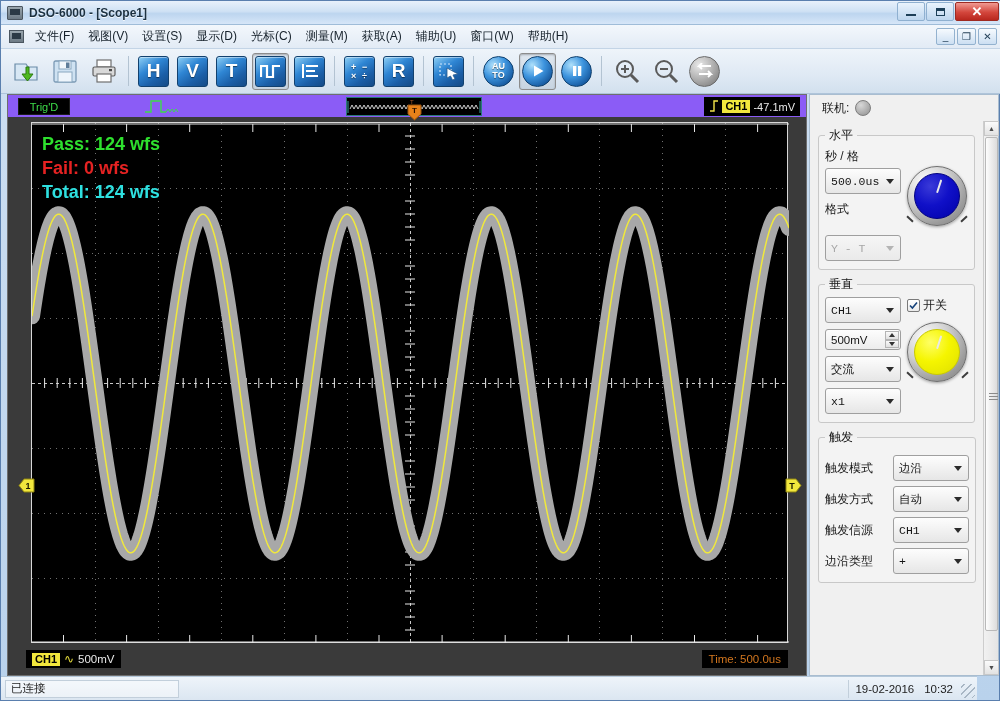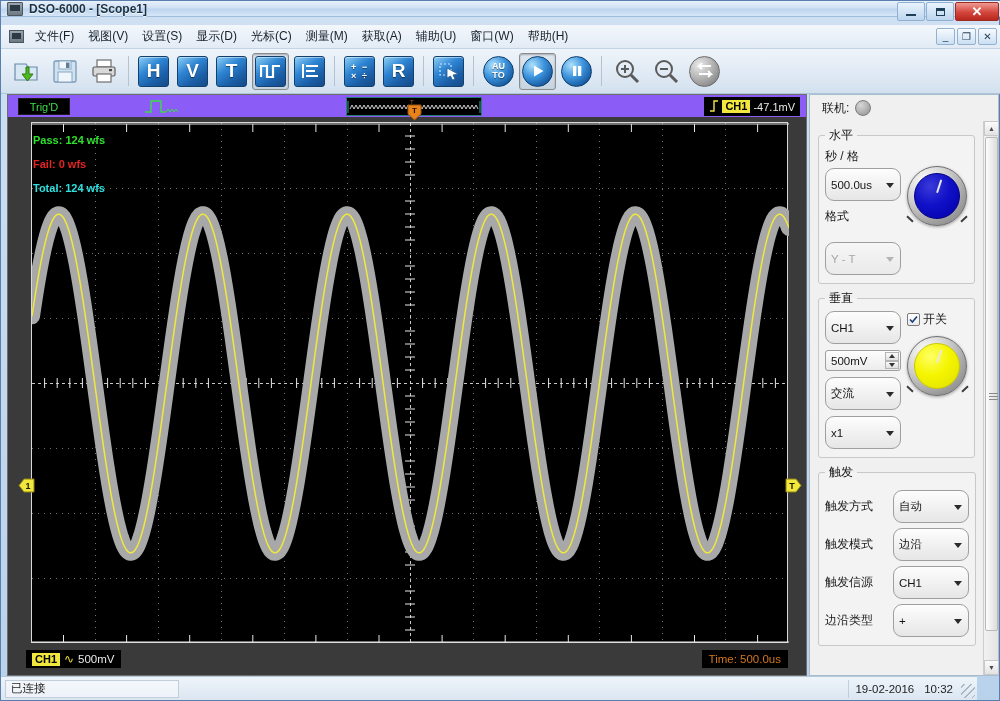--- a/index.html
+++ b/index.html
@@ -11,21 +11,21 @@
   }
   #app {
     position: relative;
     width: 1000px; height: 701px;
     background: linear-gradient(to bottom, #cfe0f2 0%, #b9d2ec 100%);
     border: 1px solid #5a7fae;
   }
 
   
   .titlebar {
-    position: absolute; left: 0; top: 0; width: 1000px; height: 16px;
+    position: absolute; left: 0; top: 0; width: 1000px; height: 24px;
     background: linear-gradient(to bottom, #e8f1fb 0%, #cfe1f4 45%, #bdd5ef 55%, #d6e6f8 100%);
     border-bottom: 1px solid #9fbcd8;
     display: flex; align-items: center;
   }
   .title-icon {
     width: 16px; height: 14px; margin-left: 6px; margin-right: 6px;
     background: linear-gradient(to bottom,#9aa6ae,#6d7a85);
     border: 1px solid #4b5660; border-radius: 1px; position: relative;
   }
   .title-icon::after {
@@ -165,21 +165,21 @@
   }
   .vline { position:absolute; top:0; bottom:0; width:1px;
     background: repeating-linear-gradient(to bottom, rgba(205,205,205,.55) 0 1px, transparent 1px 6px); }
   .hline { position:absolute; left:0; right:0; height:1px;
     background: repeating-linear-gradient(to right, rgba(205,205,205,.55) 0 1px, transparent 1px 6px); }
   .axis-v { position:absolute; top:0; bottom:0; width:1px; left:50%;
     background: repeating-linear-gradient(to bottom, rgba(235,235,235,.85) 0 3px, transparent 3px 6px); }
   .axis-h { position:absolute; left:0; right:0; height:1px; top:50%;
     background: repeating-linear-gradient(to right, rgba(235,235,235,.85) 0 3px, transparent 3px 6px); }
 
-  .meas { position: absolute; left: 1px; font-size: 11px; font-weight: bold;
+  .meas { position: absolute; left: 10px; font-size: 18px; font-weight: bold;
           font-family: "Liberation Sans", sans-serif; white-space: nowrap; }
   .m-pass  { top: 11px;  color: #2ee02e; }
   .m-fail  { top: 35px;  color: #e52222; }
   .m-total { top: 59px;  color: #2ee0e0; }
 
   .trig-arrow {
     position: absolute; top: 9px; left: 399px; width: 15px; height: 17px; z-index: 5;
   }
   .marker-1 {
     position: absolute; left: 10px; top: 383px; width: 17px; height: 15px; z-index: 5;
@@ -245,25 +245,25 @@
 
   fieldset.grp {
     margin: 6px 8px 0 8px; padding: 4px 6px 8px 6px;
     border: 1px solid #c8c8c8; border-radius: 3px; background: #f3f3f3;
   }
   fieldset.grp > legend { font-size: 12px; color: #121212; padding: 0 4px; }
   .frow { display: flex; align-items: center; gap: 6px; margin-top: 5px; }
   .flab { font-size: 12px; color: #1a1a1a; }
 
   .combo {
-    width: 65px; height: 33px;
-    border: 1px solid #9f9f9f; border-radius: 9px;
+    width: 65px; height: 26px;
+    border: 1px solid #9f9f9f; border-radius: 3px;
     background: linear-gradient(to bottom,#fdfdfd,#e6e6e6);
     display: flex; align-items: center; position: relative;
-    font-size: 11.5px; color: #141414; padding-left: 5px;
+    font-size: 11.5px; color: #141414; padding-left: 5px; font-family: Liberation Mono, monospace;
   }
   .combo.w76 { width: 76px; }
   .combo.disabled { color: #a6a6a6; background: linear-gradient(to bottom,#f6f6f6,#eaeaea); }
   .combo .arrow {
     position: absolute; right: 6px; top: 50%; margin-top: -2px;
     width: 0; height: 0; border-left: 4px solid transparent; border-right: 4px solid transparent;
     border-top: 5px solid #2b2b2b;
   }
   .combo.disabled .arrow { border-top-color: #b4b4b4; }
 
@@ -831,31 +831,31 @@
               <i class="knob-tick r"></i>
             </div>
           </div>
         </div>
       </fieldset>
 
       <fieldset class="grp">
         <legend>触发</legend>
 
         <div class="frow">
+          <span class="flab" style="width:62px">触发模式</span>
+          <span class="combo w76">
+            <span>边沿</span>
+            <i class="arrow"></i>
+          </span>
+        </div>
+
+        <div class="frow">
           <span class="flab" style="width:62px">触发方式</span>
           <span class="combo w76">
             <span>自动</span>
-            <i class="arrow"></i>
-          </span>
-        </div>
-
-        <div class="frow">
-          <span class="flab" style="width:62px">触发模式</span>
-          <span class="combo w76">
-            <span>边沿</span>
             <i class="arrow"></i>
           </span>
         </div>
 
         <div class="frow">
           <span class="flab" style="width:62px">触发信源</span>
           <span class="combo w76">
             <span>CH1</span>
             <i class="arrow"></i>
           </span>

